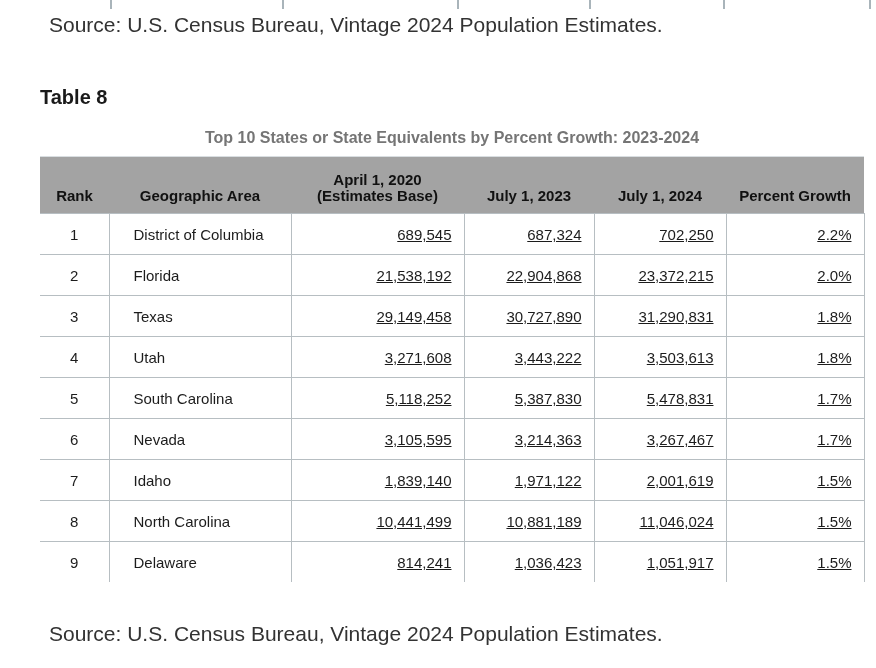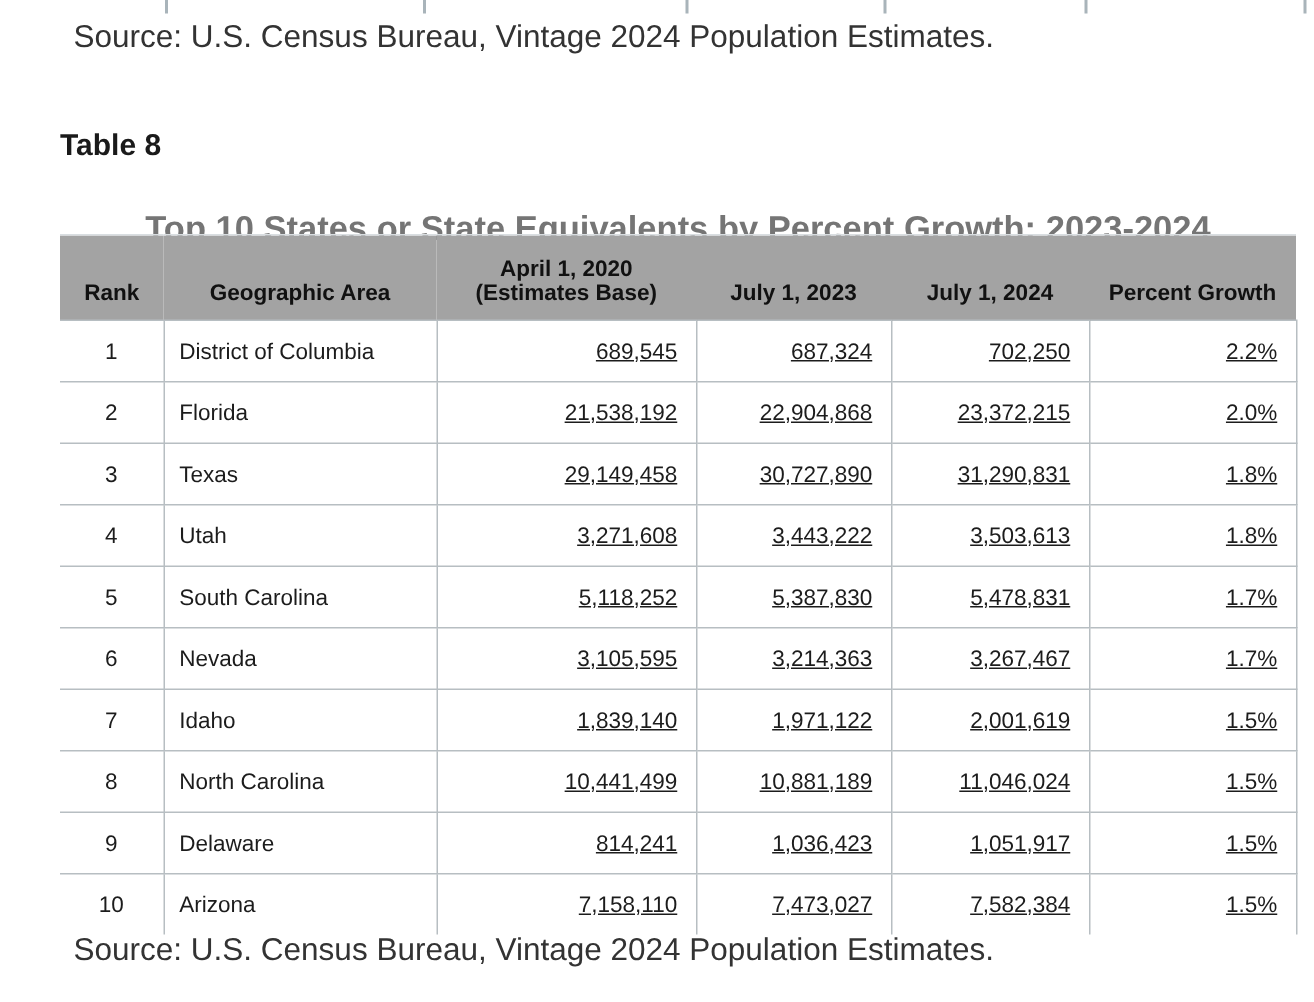--- a/index.html
+++ b/index.html
@@ -39,25 +39,24 @@
     font-size: 20px;
     font-weight: bold;
     color: #1a1a1a;
   }
   #table-title {
     position: absolute;
     left: 40px;
     top: 129px;
     width: 824px;
     text-align: center;
-    font-size: 23px;
+    font-size: 16px;
     font-weight: bold;
     color: #757575;
     white-space: nowrap;
-    margin-top: 10px;
   }
   table#growth-table {
     position: absolute;
     left: 40px;
     top: 156px;
     width: 824px;
     border-collapse: collapse;
     table-layout: fixed;
     border-top: 1px solid #d9dee1;
   }
@@ -77,21 +76,21 @@
     height: 40px;
     border-right: 1px solid #b7bec2;
     border-bottom: 1px solid #b7bec2;
     font-size: 15px;
     color: #1c1c1c;
     vertical-align: middle;
     padding: 0;
   }
   #growth-table tbody tr:last-child td { border-bottom: none; }
   #growth-table td.center { text-align: center; }
-  #growth-table td.geo { text-align: left; padding-left: 10px; }
+  #growth-table td.geo { text-align: left; padding-left: 24px; }
   #growth-table td.num { text-align: right; padding-right: 12px; text-decoration: underline; }
 </style>
 </head>
 <body>
 
 <div class="top-tick" style="left:110px"></div>
 <div class="top-tick" style="left:282px"></div>
 <div class="top-tick" style="left:457px"></div>
 <div class="top-tick" style="left:589px"></div>
 <div class="top-tick" style="left:723px"></div>
@@ -201,24 +200,16 @@
         <td class="num">1.5%</td>
       </tr>
       <tr>
         <td class="center">9</td>
         <td class="geo">Delaware</td>
         <td class="num">814,241</td>
         <td class="num">1,036,423</td>
         <td class="num">1,051,917</td>
         <td class="num">1.5%</td>
       </tr>
-      <tr>
-        <td class="center">10</td>
-        <td class="geo">Arizona</td>
-        <td class="num">7,158,110</td>
-        <td class="num">7,473,027</td>
-        <td class="num">7,582,384</td>
-        <td class="num">1.5%</td>
-      </tr>
     </tbody>
 </table>
 
 <div id="source-bottom" class="source-line">Source: U.S. Census Bureau, Vintage 2024 Population Estimates.</div>
 
 </body></html>

